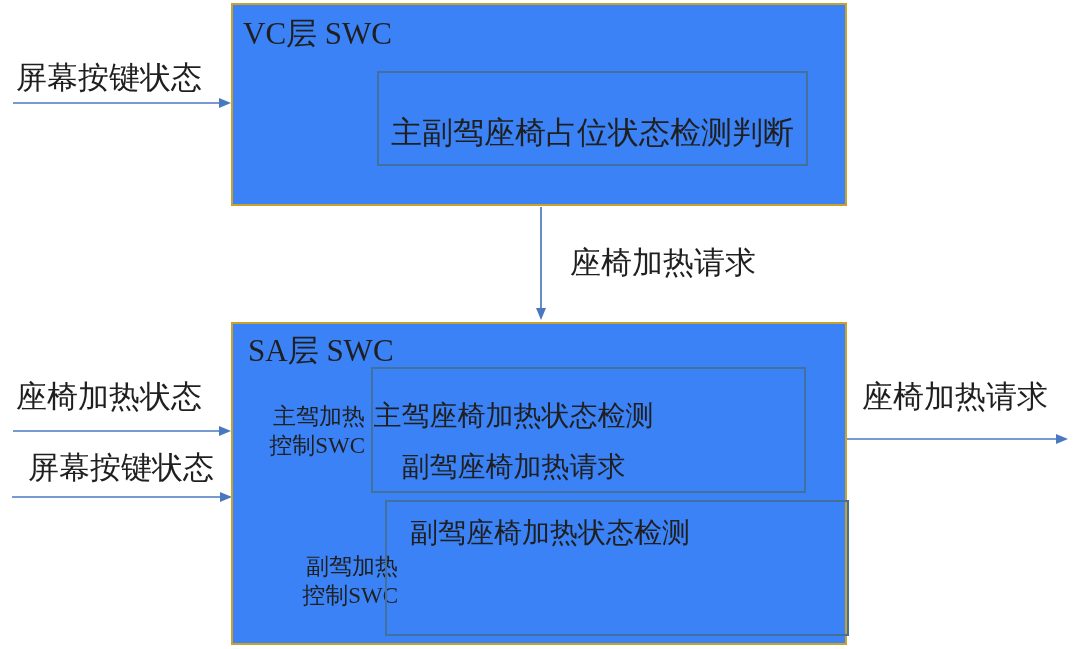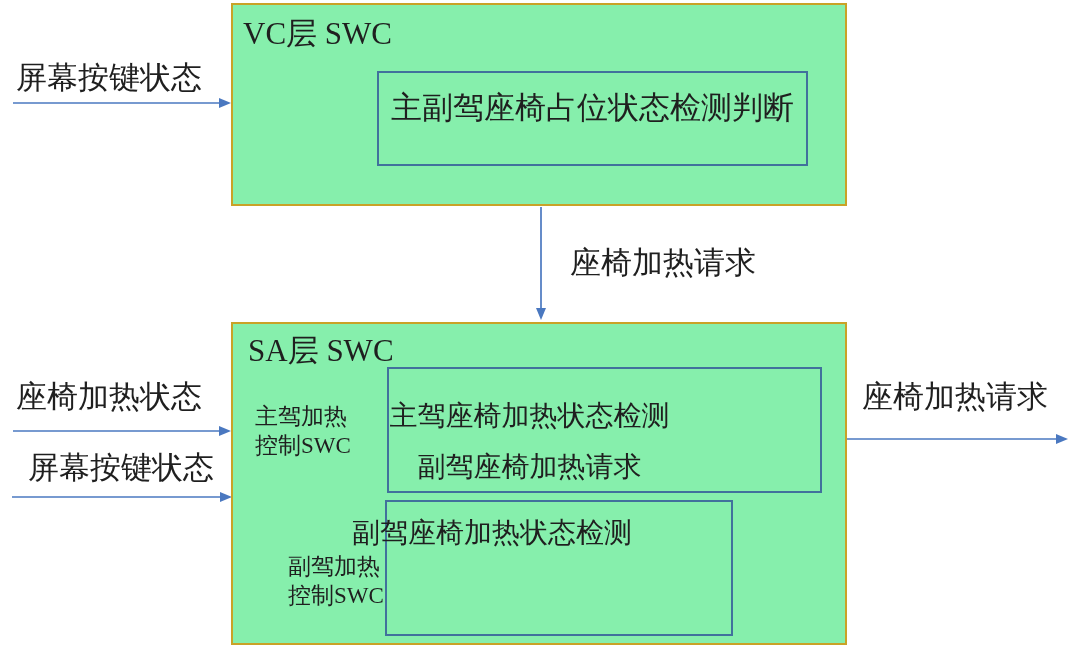--- a/index.html
+++ b/index.html
@@ -8,55 +8,55 @@
     width:1080px;height:649px;
     background:#ffffff;
     font-family:"Liberation Sans","DejaVu Sans",sans-serif;
     color:#1f1f1f;
     overflow:hidden;
   }
   .arrow-layer{position:absolute;left:0;top:0;width:1080px;height:649px;pointer-events:none;}
   .container-box{
     position:absolute;
     border:2px solid #C9A227;
-    background:#86efac;
+    background:#3b82f6;
     box-sizing:border-box;
   }
   .box-title{
     position:absolute;
     font-family:"Liberation Serif","DejaVu Serif",serif;
     font-size:31px;
     line-height:34px;
     white-space:nowrap;
   }
   .block{
     position:absolute;
     border:2px solid #41719C;
     box-sizing:border-box;
     display:flex;
     flex-direction:column;
     align-items:center;
     white-space:nowrap;
   }
   .block-a{
-    justify-content:flex-start;
-    padding-top:14px;
+    justify-content:center;
+    padding-top:28px;
     font-size:31px;
   }
   .block-line{font-size:28px;line-height:33px;}
   .io-label{
     position:absolute;
     font-size:31px;
     line-height:36px;
     white-space:nowrap;
   }
   .side-label{
     position:absolute;
     width:110px;
-    text-align:left;
+    text-align:right;
     font-size:23px;
     line-height:29px;
     white-space:nowrap;
     font-family:"Liberation Serif","DejaVu Serif",serif;
   }
 </style>
 </head>
 <body>
 
 <div class="canvas">
@@ -88,28 +88,28 @@
   </div>
 
   <div class="container-box" style="left:231px;top:322px;width:616px;height:323px;">
     <div class="box-title" style="left:15px;top:10px;">SA层 SWC</div>
 
     <div class="side-label" style="left:22px;top:78px;">
       <div>主驾加热</div>
       <div>控制SWC</div>
     </div>
 
-    <div class="block" style="left:154px;top:43px;width:435px;height:126px;padding:30px 150px 0 0;row-gap:18px;">
+    <div class="block" style="left:138px;top:43px;width:435px;height:126px;padding:30px 150px 0 0;row-gap:18px;">
       <div class="block-line">主驾座椅加热状态检测</div>
       <div class="block-line">副驾座椅加热请求</div>
     </div>
 
     <div class="side-label" style="left:22px;top:228px;margin-left:33px;">
       <div>副驾加热</div>
       <div>控制SWC</div>
     </div>
 
-    <div class="block" style="left:152px;top:176px;width:348px;height:136px;padding:14px 150px 0 16px;row-gap:18px;">
+    <div class="block" style="left:152px;top:176px;width:464px;height:136px;padding:14px 150px 0 16px;row-gap:18px;">
       <div class="block-line">副驾座椅加热状态检测</div>
     </div>
   </div>
 
 </div>
 
 </body></html>

